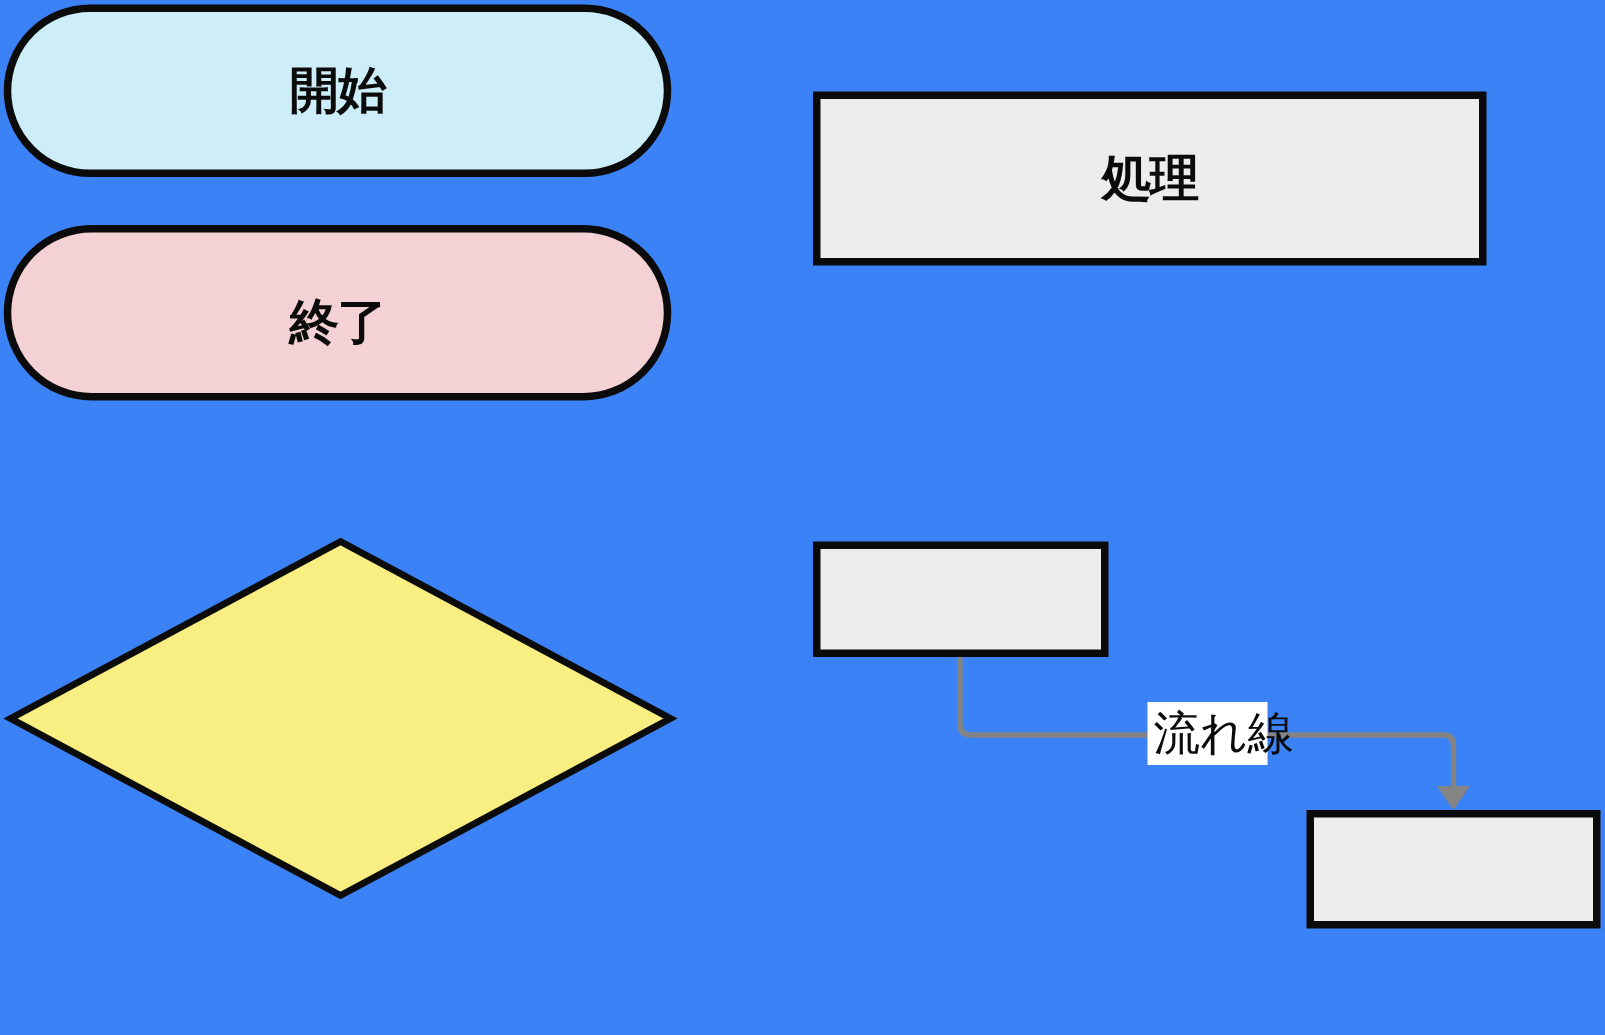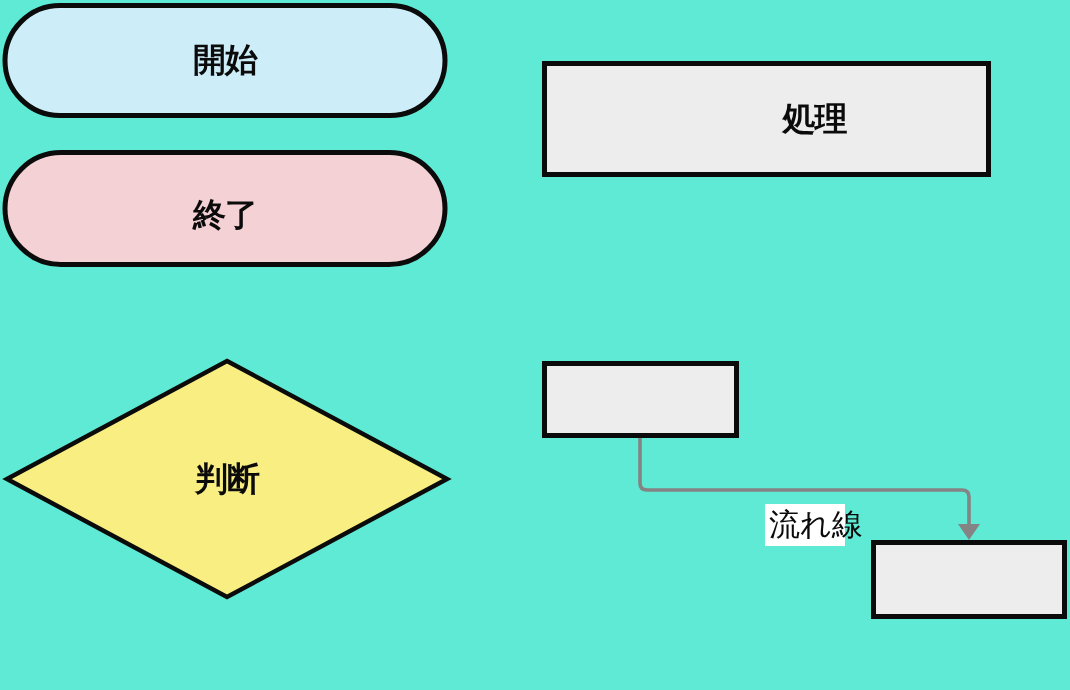--- a/index.html
+++ b/index.html
@@ -37,45 +37,44 @@
     align-items: center;
     justify-content: center;
     font-size: 33px;
     font-weight: 700;
     color: #0B0B0B;
     letter-spacing: -1px;
     pointer-events: none;
   }
   .label-start    { left: 2px;   top: 3px;   width: 446px; height: 115px; }
   .label-end      { left: 2px;   top: 150px; width: 446px; height: 130px; }
-  .label-process  { left: 542px; top: 61px;  width: 449px; height: 116px; padding-left: 48px; }
+  .label-process  { left: 542px; top: 61px;  width: 449px; height: 116px; }
   .label-decision { left: 7px;   top: 361px; width: 440px; height: 236px; }
   .edge-label-box {
     position: absolute;
     left: 765px;
     top: 468px;
     width: 80px;
     height: 42px;
-    margin-top: 36px;
   }
   .edge-label-text {
     position: absolute;
     left: 4px;
     top: 0;
     line-height: 42px;
     font-size: 31px;
     font-weight: 400;
     color: #0B0B0B;
     white-space: nowrap;
   }
 </style>
 </head>
 <body>
 
-<div id="canvas" style="background-color: #5eead4;">
+<div id="canvas" style="background-color: #3b82f6;">
 
   <svg id="shapes-layer" viewBox="0 0 1070 690" xmlns="http://www.w3.org/2000/svg">
 
     <rect class="shape-outline" x="5" y="5.5" width="440" height="110" rx="55" ry="55" fill="#CDEEF9"></rect>
 
     <rect class="shape-outline" x="5" y="152.5" width="440" height="112" rx="56" ry="56" fill="#F4D1D4"></rect>
 
     <rect class="shape-outline" x="544.5" y="63.5" width="444" height="111" fill="#EDEDED"></rect>
 
     <polygon class="diamond-outline" points="227,361 447,479 227,597 7,479" fill="#F8EE81"></polygon>
@@ -88,19 +87,18 @@
 
     <rect class="shape-outline" x="873.5" y="542.5" width="191" height="74" fill="#EDEDED"></rect>
   </svg>
 
   <div class="node-label label-start">開始</div>
 
   <div class="node-label label-end">終了</div>
 
   <div class="node-label label-process">処理</div>
 
-  <div class="node-label label-decision">判断</div>
 
   <div class="edge-label-box" style="background-color: rgb(255, 255, 255);">
     <span class="edge-label-text">流れ線</span>
   </div>
 
 </div>
 
 </body></html>

